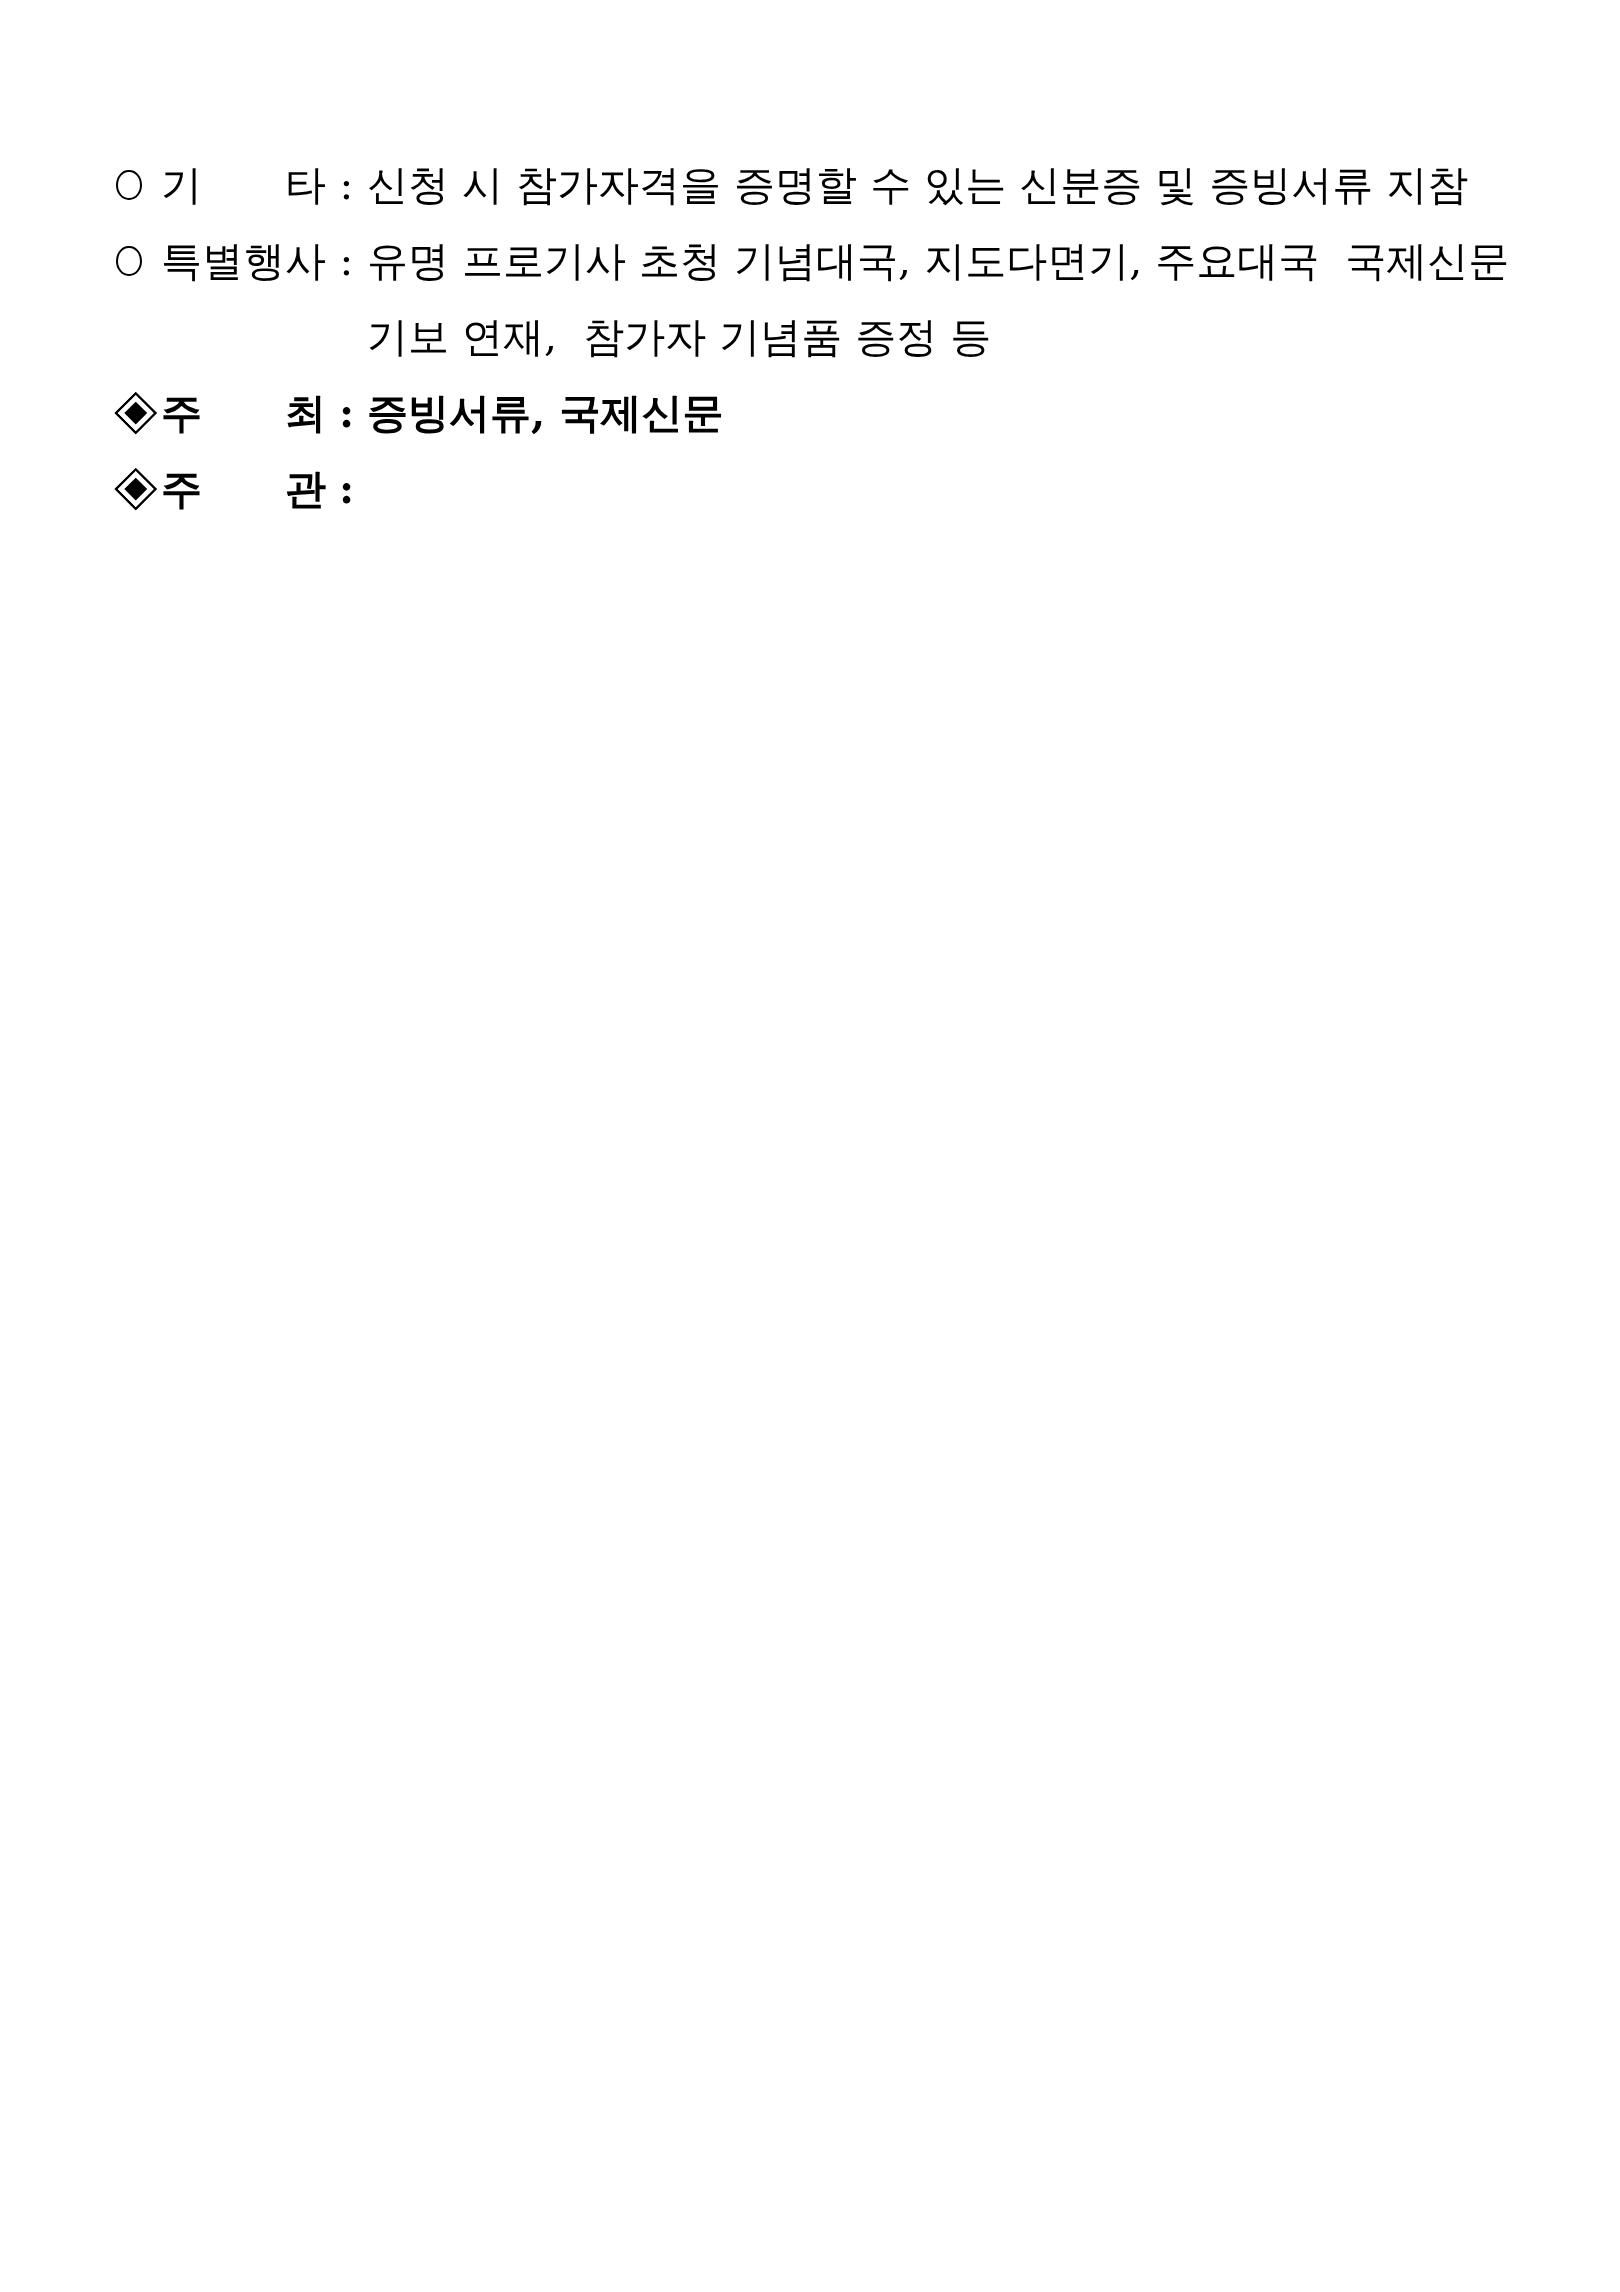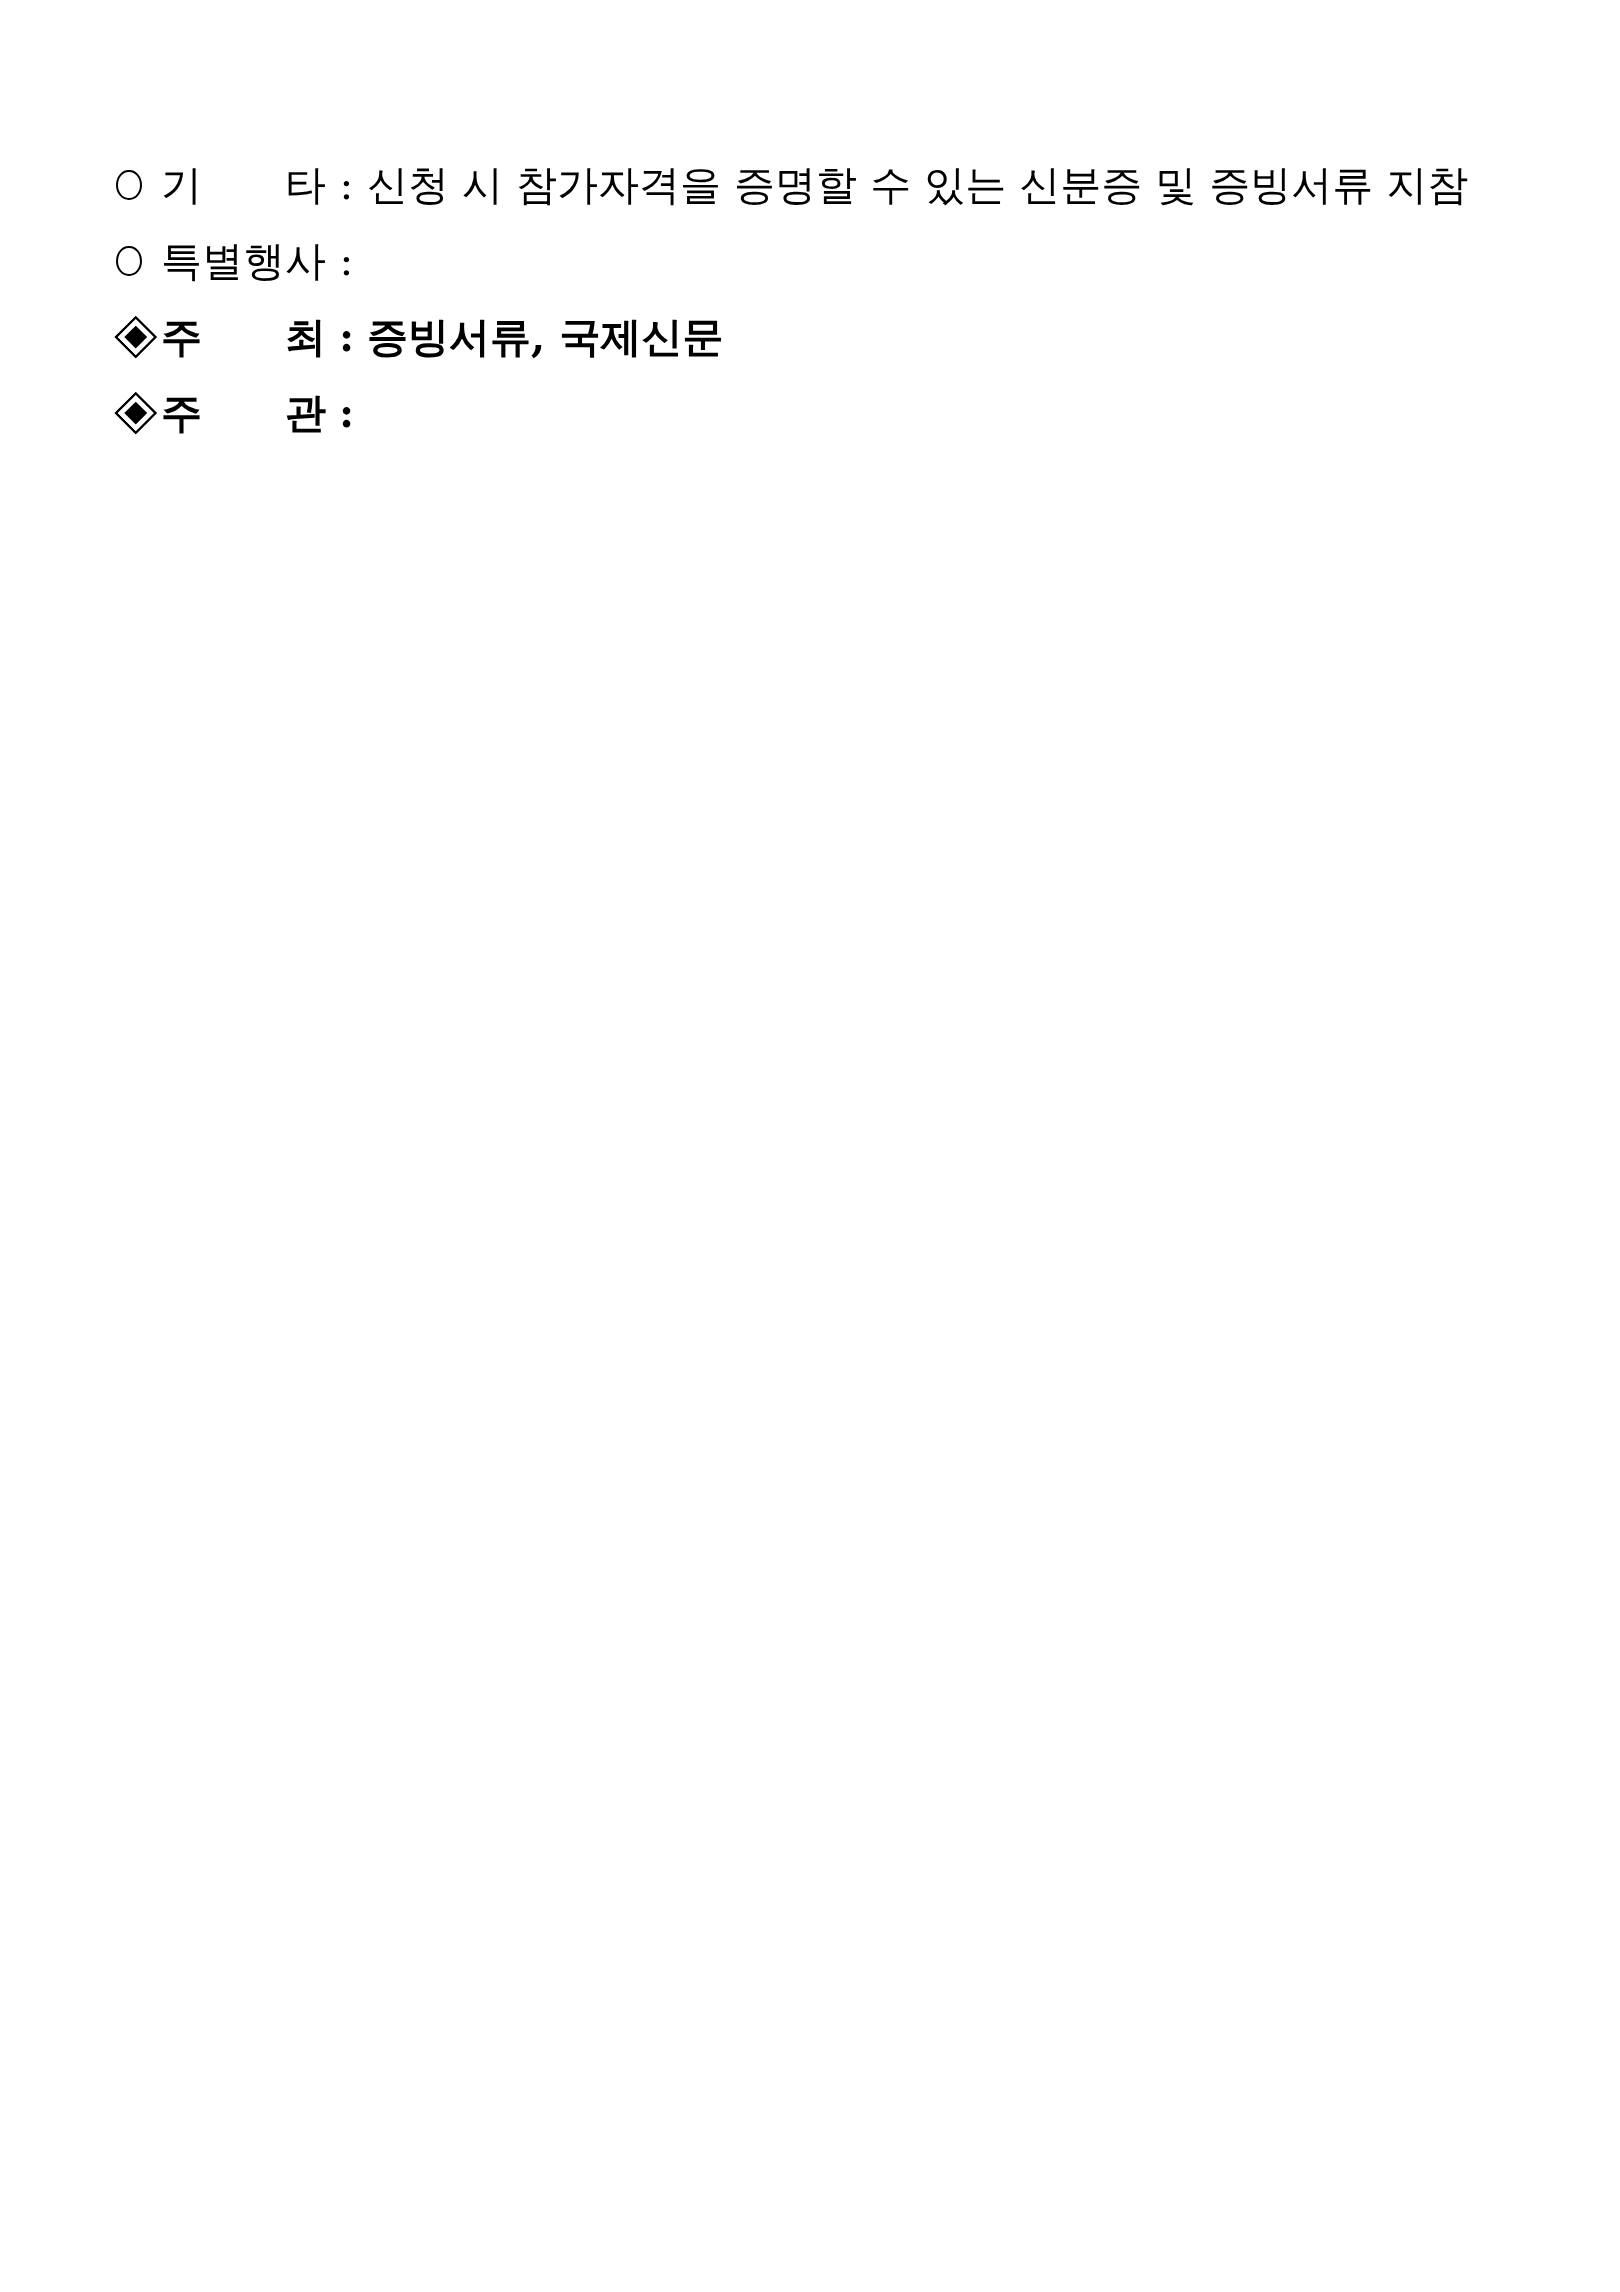--- a/index.html
+++ b/index.html
@@ -84,22 +84,29 @@
     <span class="bullet-box"><span class="circle-bullet"></span></span>
     <span class="label"><span>기</span><span>타</span></span>
     <span class="colon">:</span>
     <span class="body-text">신청 시 참가자격을 증명할 수 있는 신분증 및 증빙서류 지참</span>
   </div>
 
   <div class="line">
     <span class="bullet-box"><span class="circle-bullet"></span></span>
     <span class="label"><span>특</span><span>별</span><span>행</span><span>사</span></span>
     <span class="colon">:</span>
+    <span class="body-text">유명 프로기사 초청 기념대국, 지도다면기, 주요대국  국제신문</span>
   </div>
 
+  <div class="line">
+    <span class="bullet-box"></span>
+    <span class="label"></span>
+    <span class="colon"></span>
+    <span class="body-text">기보 연재,  참가자 기념품 증정 등</span>
+  </div>
 
   <div class="line bold">
     <span class="bullet-box"><span class="diamond-bullet"></span></span>
     <span class="label"><span>주</span><span>최</span></span>
     <span class="colon">:</span>
     <span class="body-text">증빙서류, 국제신문</span>
   </div>
 
   <div class="line bold">
     <span class="bullet-box"><span class="diamond-bullet"></span></span>

